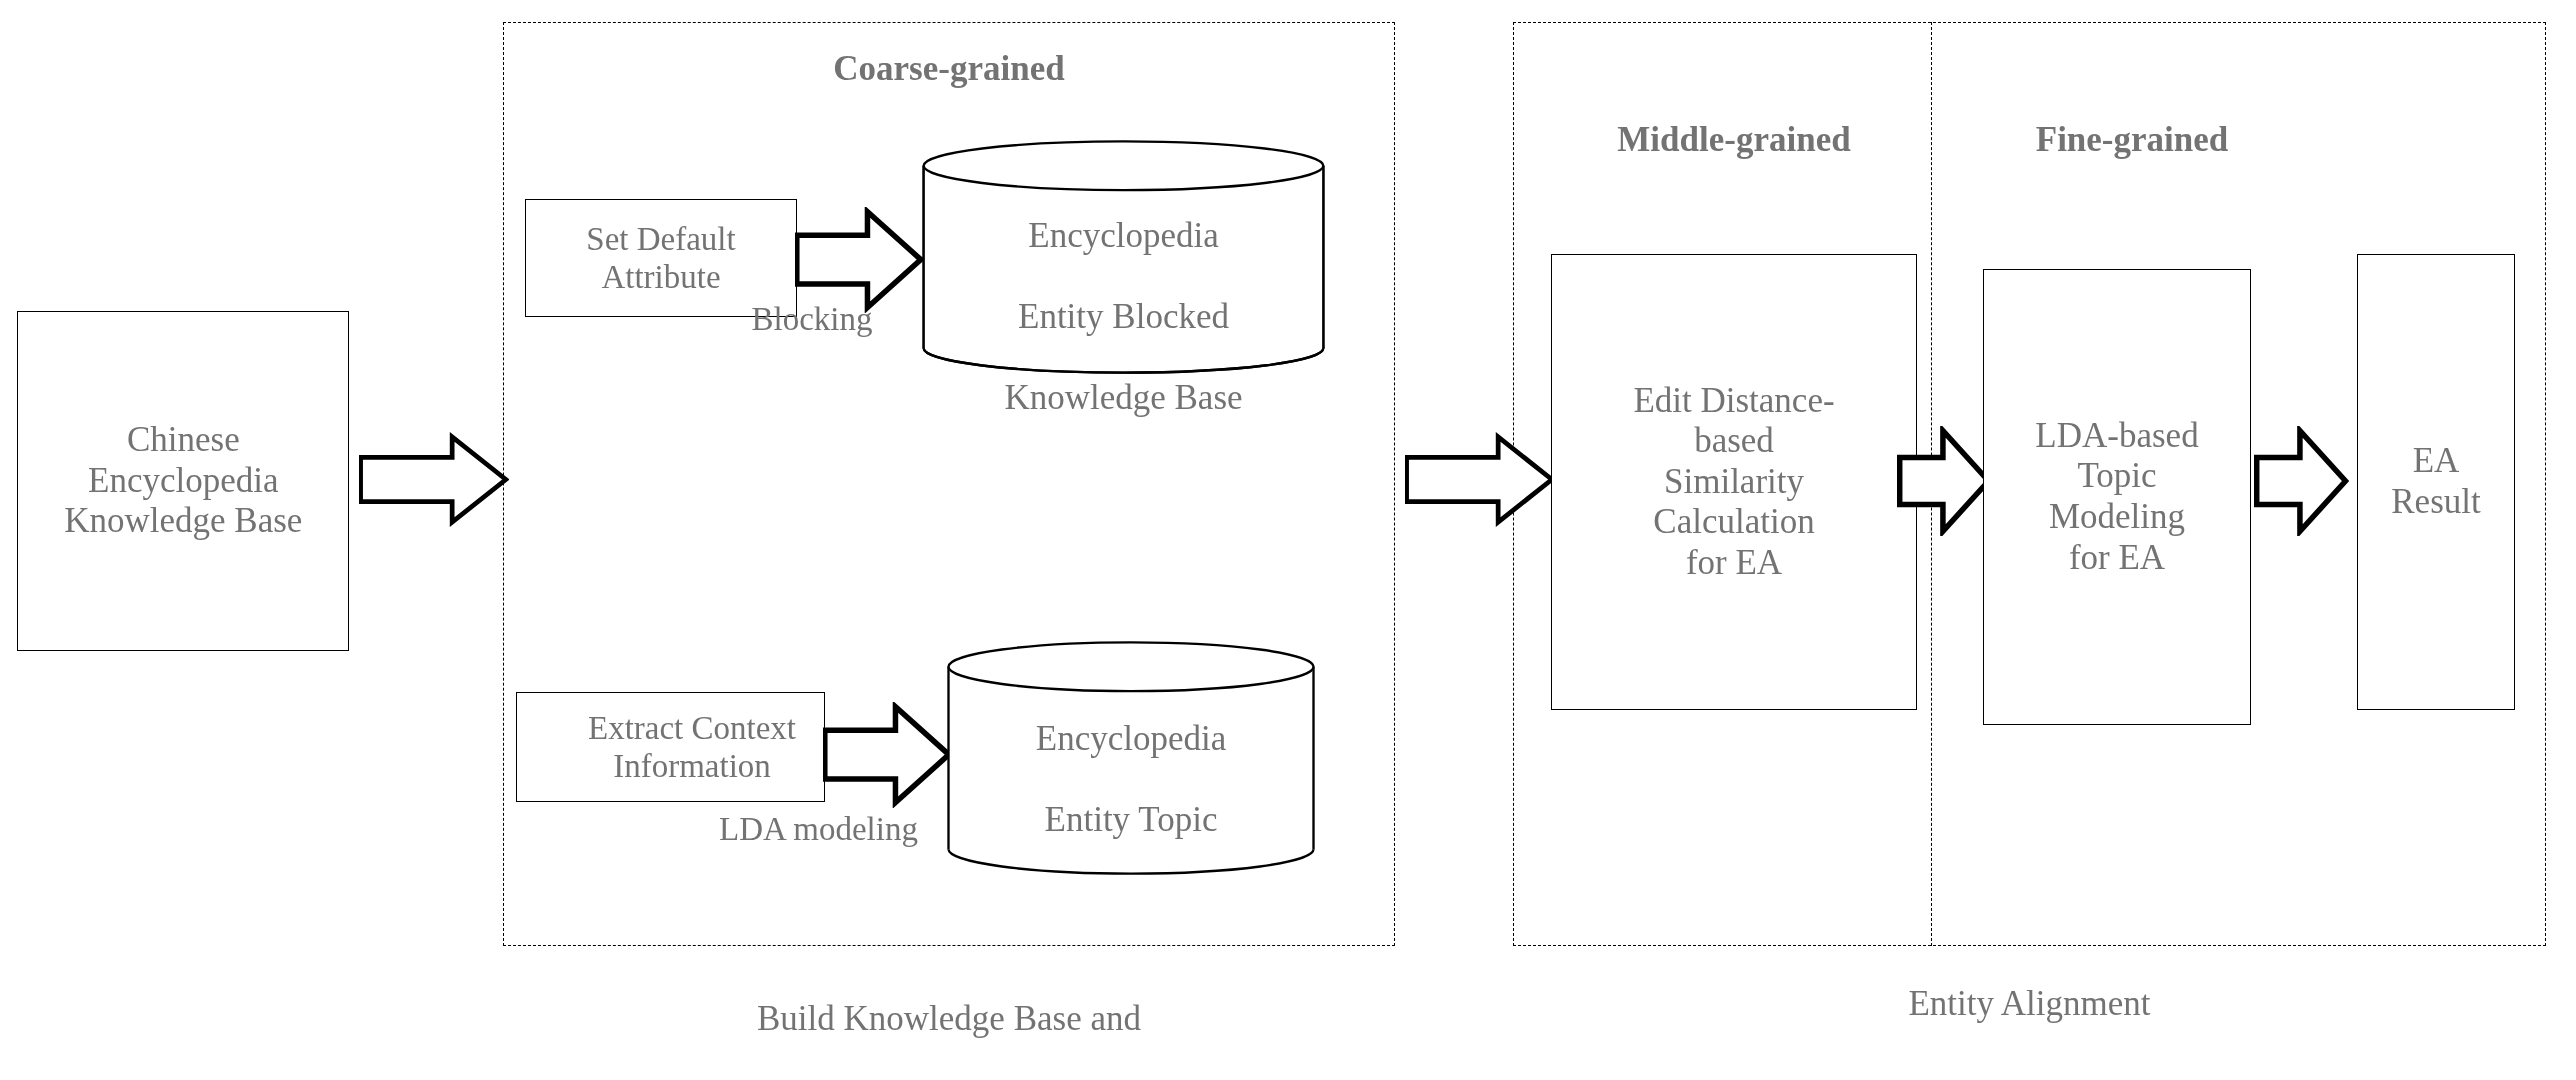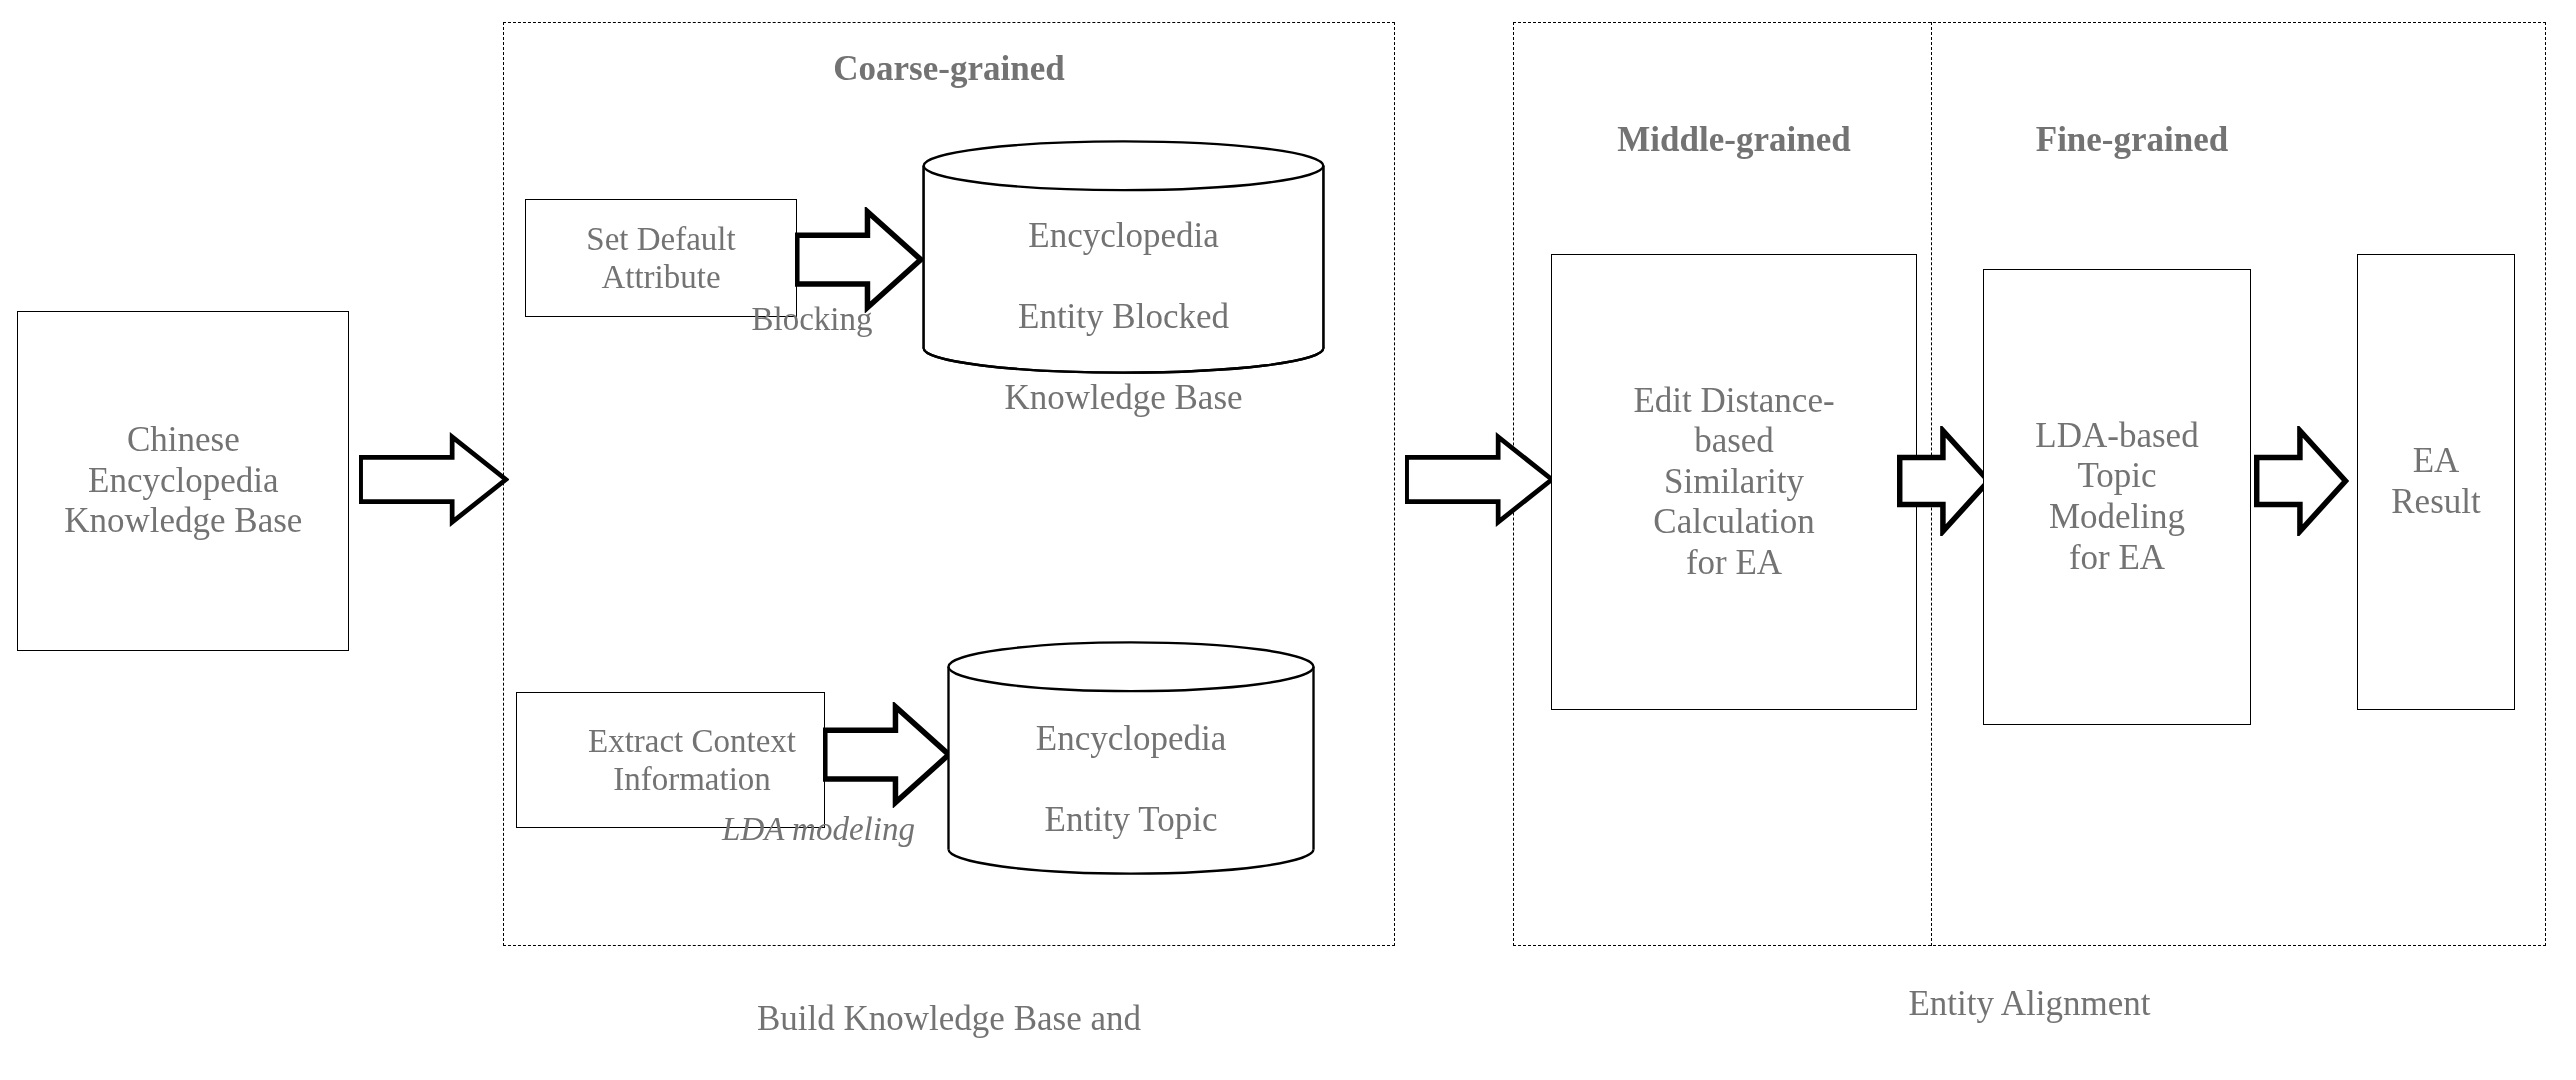--- a/index.html
+++ b/index.html
@@ -127,34 +127,34 @@
       <path d="M3,266 A254,31 0 0 0 511,266" fill="none" stroke="#000000" stroke-width="3"></path>
       <ellipse cx="257" cy="34" rx="254" ry="31" fill="#ffffff" stroke="#000000" stroke-width="3"></ellipse>
     </svg>
     <div class="cyl-text" style="top:36px; font-size:35px;">
       <div>Encyclopedia</div>
       <div>Entity Blocked</div>
       <div>Knowledge Base</div>
     </div>
   </div>
 
-  <div class="solid-box" style="left:516px; top:692px; width:309px; height:136px; font-size:33px;padding-left:43px;">
+  <div class="solid-box" style="left:516px; top:692px; width:309px; height:110px; font-size:33px;padding-left:43px;">
     <div>
       <div>Extract Context</div>
       <div>Information</div>
     </div>
   </div>
 
   <div class="arrow" style="left:823px; top:702px; width:130px; height:106px;">
     <svg width="130" height="106" viewBox="0 0 165 135">
       <polygon points="2,36 92,36 92,6 160,67 92,128 92,98 2,98" fill="#ffffff" stroke="#000000" stroke-width="7"></polygon>
     </svg>
   </div>
 
-  <div class="label" style="left:661px; top:810px; width:315px; font-size:33px;font-style:italic;">LDA modeling</div>
+  <div class="label" style="left:661px; top:810px; width:315px; font-size:33px;">LDA modeling</div>
 
   <div class="cyl-wrap" style="left:946px; top:640px; width:370px; height:236px;">
     <svg width="370" height="236" viewBox="0 0 470 300">
       <rect x="3" y="34" width="464" height="232" fill="#ffffff" stroke="none"></rect>
       <path d="M3,34 L3,266" fill="none" stroke="#000000" stroke-width="3"></path>
       <path d="M467,34 L467,266" fill="none" stroke="#000000" stroke-width="3"></path>
       <path d="M3,266 A232,31 0 0 0 467,266" fill="none" stroke="#000000" stroke-width="3"></path>
       <ellipse cx="235" cy="34" rx="232" ry="31" fill="#ffffff" stroke="#000000" stroke-width="3"></ellipse>
     </svg>
     <div class="cyl-text" style="top:38px; font-size:35px;">

